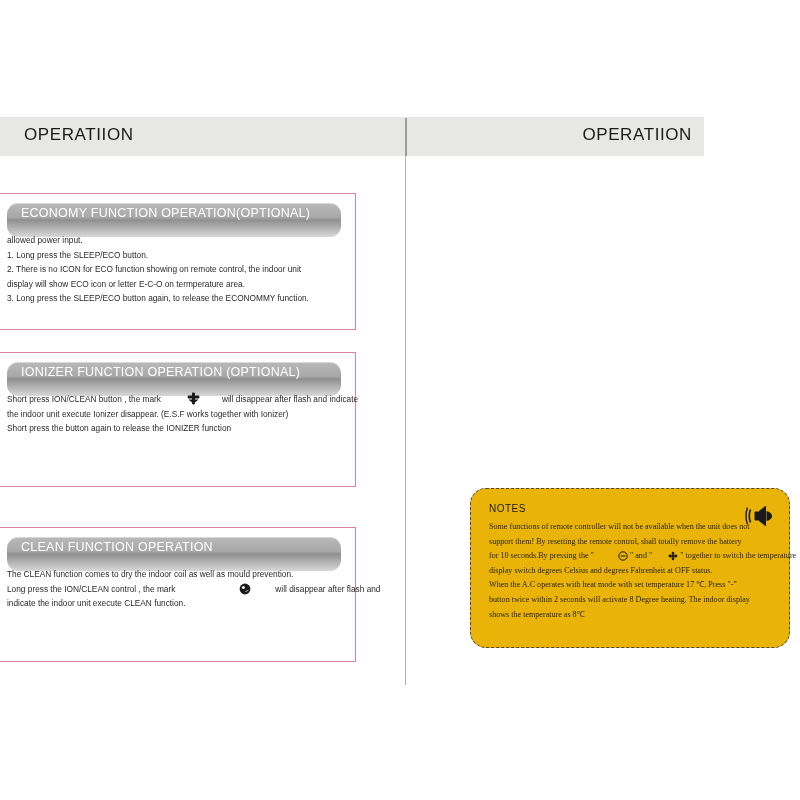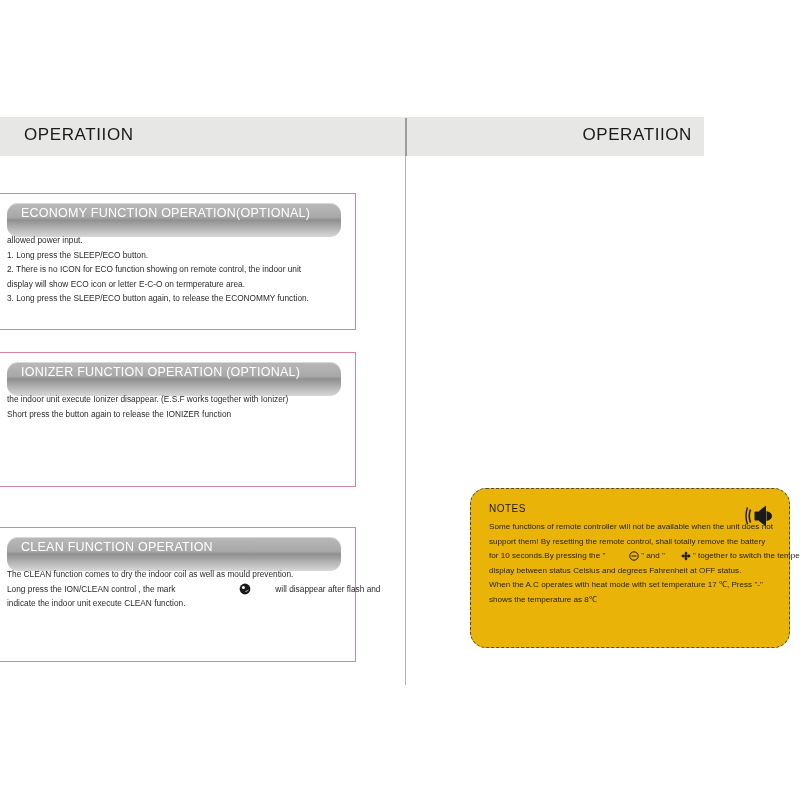--- a/index.html
+++ b/index.html
@@ -163,21 +163,21 @@
     font-family: "Liberation Sans", sans-serif;
   }
   .notes-body {
     position: absolute;
     left: 18px;
     top: 31px;
     width: 290px;
     font-size: 8.1px;
     line-height: 14.6px;
     color: #1f1f1f;
-    font-family: Liberation Sans, sans-serif;
+    font-family: Liberation Serif, serif;
   }
   .notes-body p { margin: 0; white-space: nowrap; }
 
   .megaphone {
     position: absolute;
     right: 10px;
     top: 14px;
     width: 34px;
     height: 26px;
   }
@@ -204,20 +204,28 @@
     <p>display will show ECO icon or letter E-C-O on termperature area.</p>
     <p>3. Long press the SLEEP/ECO button again, to release the ECONOMMY function.</p>
   </div>
 </div>
 
 <div class="panel panel-ionizer">
   <div class="pill">
     <span class="pill-label">IONIZER FUNCTION OPERATION (OPTIONAL)</span>
   </div>
   <div class="body-text">
+    <p><span>Short press ION/CLEAN button , the mark</span><span class="ion-icon-inline"><svg width="13" height="13" viewBox="0 0 13 13">
+            <g fill="#1a1a1a">
+              <rect x="5" y="0.6" width="3" height="11.8" rx="1.1"></rect>
+              <rect x="0.6" y="3.6" width="11.8" height="3" rx="1.1"></rect>
+              <path d="M1.6 7.6 Q3.2 9.6 5.4 10.4 L5.4 7.6 Z"></path>
+              <path d="M11.4 7.6 Q9.8 9.6 7.6 10.4 L7.6 7.6 Z"></path>
+            </g>
+          </svg></span><span>will disappear after flash and indicate</span></p>
     <p>the indoor unit execute Ionizer disappear. (E.S.F works together with Ionizer)</p>
     <p>Short press the button again to release the IONIZER function</p>
   </div>
 </div>
 
 <div class="panel panel-clean">
   <div class="pill">
     <span class="pill-label">CLEAN FUNCTION OPERATION</span>
   </div>
   <div class="body-text">
@@ -256,17 +264,18 @@
             <rect x="2.6" y="4.5" width="4.8" height="1" fill="#1a1a1a"></rect>
           </svg></span><span>" and "</span><span style="display:inline-block;width:14px"></span><span class="notes-icon-inline"><svg width="10" height="10" viewBox="0 0 10 10">
             <g fill="#1a1a1a">
               <circle cx="5" cy="5" r="1.6"></circle>
               <path d="M5 0.4 Q7.0 1.2 6.2 3.4 Q5.6 4.0 5 3.4 Q4.4 4.0 3.8 3.4 Q3.0 1.2 5 0.4 Z"></path>
               <path d="M9.6 5 Q8.8 7.0 6.6 6.2 Q6.0 5.6 6.6 5 Q6.0 4.4 6.6 3.8 Q8.8 3.0 9.6 5 Z"></path>
               <path d="M5 9.6 Q3.0 8.8 3.8 6.6 Q4.4 6.0 5 6.6 Q5.6 6.0 6.2 6.6 Q7.0 8.8 5 9.6 Z"></path>
               <path d="M0.4 5 Q1.2 3.0 3.4 3.8 Q4.0 4.4 3.4 5 Q4.0 5.6 3.4 6.2 Q1.2 7.0 0.4 5 Z"></path>
             </g>
           </svg></span><span>" together to switch the temperature</span></p>
-    <p>display between status Celsius and degrees Fahrenheit at OFF status.</p>
+    <p>display switch degrees Celsius and degrees Fahrenheit at OFF status.</p>
     <p>When the A.C operates with heat mode with set temperature 17 ℃, Press "-"</p>
+    <p>button twice within 2 seconds will activate 8 Degree heating. The indoor display</p>
     <p>shows the temperature as 8℃</p>
   </div>
 </div>
 
 </body></html>

